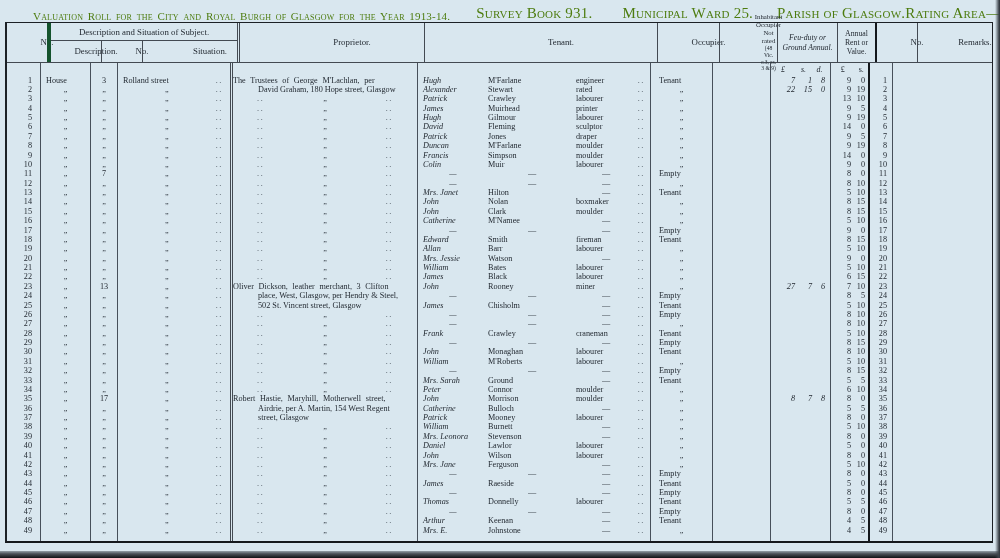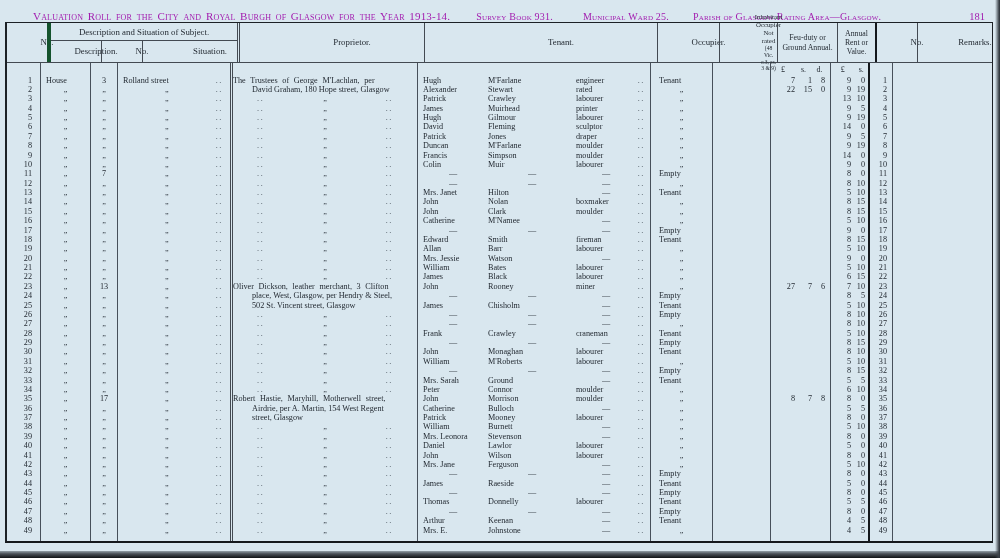--- a/index.html
+++ b/index.html
@@ -7,39 +7,39 @@
   body {
     position:relative;
     background:#d9e7ef;
     font-family:"Liberation Serif","DejaVu Serif",serif;
     color:#242b33;
   }
   
   .masthead{
     position:absolute; left:0; top:0; width:993px; height:22px;
     display:flex; align-items:flex-end; white-space:nowrap;
-    font-variant:small-caps; color:#a21caf;
+    font-variant:small-caps; color:#4d7c0f;
   }
   .mh-title{ margin-left:33px; font-size:11px; letter-spacing:.2px; word-spacing:1.6px; }
-  .mh-item{ font-size:10px; letter-spacing:.2px; }
+  .mh-item{ font-size:15px; letter-spacing:.2px; }
   .mh-survey{ margin-left:26px; }
   .mh-ward{ margin-left:30px; }
   .mh-parish{ margin-left:24px; }
   .mh-rating{ }
   .mh-page{ margin-left:auto; margin-right:8px; font-size:10.5px; }
   
   .vtable{
     position:absolute; left:5px; top:22px; width:988px; height:521px;
     border:1.2px solid #1c2126; border-left-width:2px; border-bottom:2.5px solid #15191d;
     display:flex; flex-direction:column; background:#d9e7ef;
   }
   
   .c-no{width:33px;} .c-desc{width:50px;} .c-dn{width:27px;} .c-sit{width:113px;}
   .c-prop{width:187px;} .c-ten{width:233px;} .c-occ{width:62px;} .c-inh{width:58px;}
-  .c-feu{width:60px;} .c-rent{width:38px;} .c-no2{width:24px;} .c-rem{flex:1;}
+  .c-feu{width:60px;font-style:italic;} .c-rent{width:38px;} .c-no2{width:24px;} .c-rem{flex:1;}
   
   .thead{ display:flex; height:40px; border-bottom:1px solid #434a52; flex:none; }
   .th{
     border-left:1px solid #434a52; display:flex; flex-direction:column;
     align-items:center; justify-content:center; text-align:center;
     font-size:8.8px; line-height:1.18; height:100%;padding-left:40px;
   }
   .thead > .c-no{ border-left:none; }
   .desc-group{ width:190px; display:flex; flex-direction:column; border-left:4px solid #14532d; }
   .group-title{ height:18px; border-bottom:1px solid #434a52; display:flex; align-items:center; justify-content:center; font-size:8.8px; }
@@ -64,24 +64,24 @@
   .td{ border-left:1px solid #47505a; height:100%; display:flex; align-items:center; }
   .td:first-child{ border-left:none; }
   .td.c-no{ justify-content:flex-end; padding-right:8px; }
   .td.c-desc{ padding-left:5px; }
   .td.c-desc.dit{ padding-left:0; justify-content:center; }
   .td.c-dn{ justify-content:center; }
   .td.c-sit .sv{ flex:1; padding-left:5px; }
   .td.c-sit .sv.dit{ padding-left:0; text-align:center; }
   .td.c-sit .dots{ margin-right:7px; }
   .td.c-prop{ padding-left:0; }
-  .td.c-prop.pind{ padding-left:19px;font-family:Liberation Serif, serif; }
+  .td.c-prop.pind{ padding-left:25px;font-family:Liberation Serif, serif; }
   .td.c-prop.pjust{ word-spacing:2.6px; }
   .td.c-prop.pdits{ padding:0 24px; justify-content:space-between; }
-  .td.c-ten .tf{ width:70px; padding-left:5px; }
+  .td.c-ten .tf{ width:70px; padding-left:5px;font-style:italic; }
   .td.c-ten .tl{ width:88px; }
   .td.c-ten .to{ width:60px; }
   .td.c-ten .tdots{ flex:1; text-align:right; padding-right:5px; }
   .td.c-ten .dash{ text-align:center; padding-left:0; }
   .td.c-occ{ padding-left:8px; }
   .td.c-occ.dit{ padding-left:0; justify-content:center; }
   .td.c-feu .f1{ width:24px; text-align:right; }
   .td.c-feu .f2{ width:17px; text-align:right; }
   .td.c-feu .f3{ width:13px; text-align:right; }
   .td.c-feu .fdots{ flex:1; text-align:center; }

